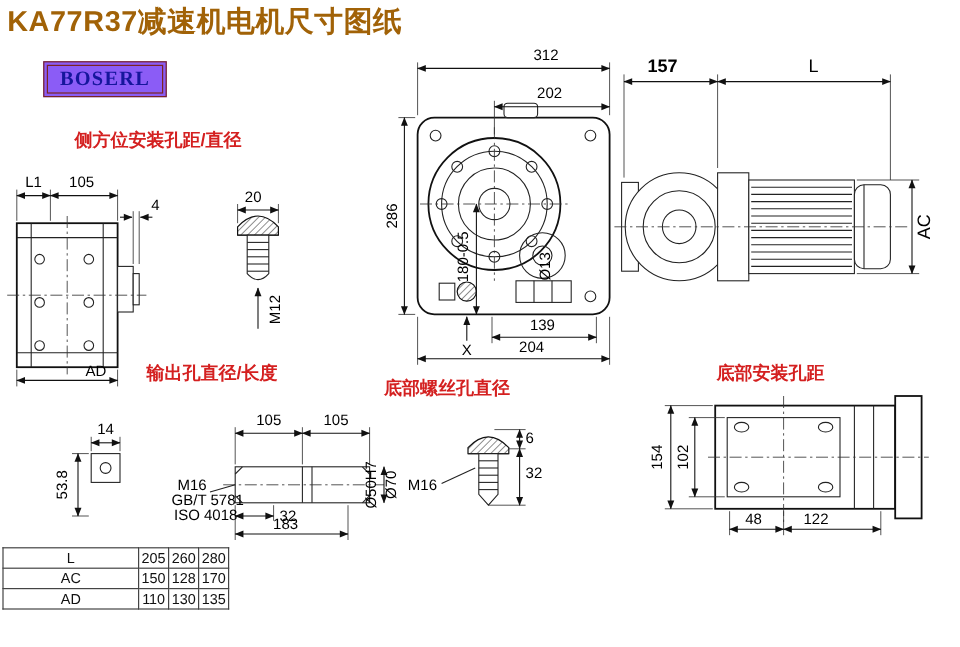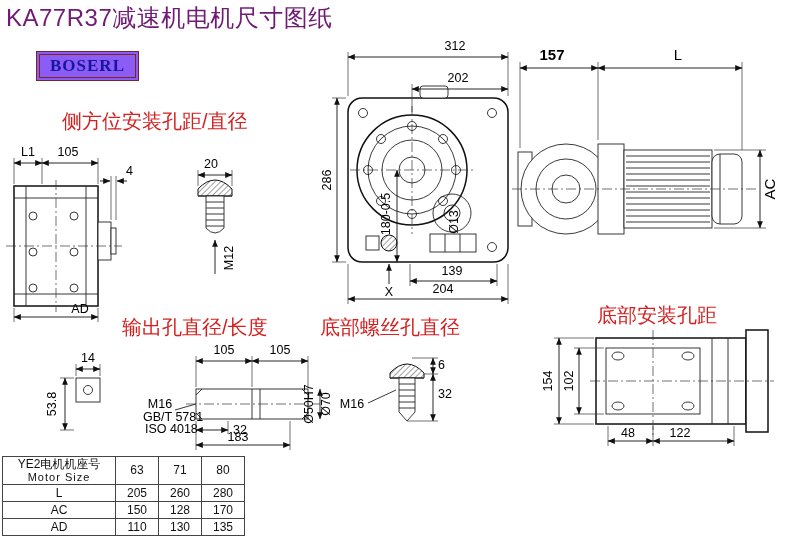--- a/index.html
+++ b/index.html
@@ -1,25 +1,25 @@
 <!DOCTYPE html>
 <html><head>
 <meta charset="utf-8">
 <style>
   html,body{margin:0;padding:0;}
   body{
     width:800px;height:539px;position:relative;background:#fff;overflow:hidden;
     font-family:"Liberation Sans",sans-serif;
   }
-  #title{position:absolute;left:6px;top:2px;font-size:24px;font-weight:normal;color:#701a75;letter-spacing:0.5px;}
+  #title{position:absolute;left:6px;top:2px;font-size:24px;font-weight:bold;color:#a16207;letter-spacing:0.5px;}
   #logo{position:absolute;left:36px;top:51px;border:4px double #7a2424;padding:1px 10px;background:#8b5cf6;}
   #logo span{font-family:"Liberation Serif",serif;font-weight:bold;font-size:17px;color:#16169c;letter-spacing:1px;}
-  .red-label{position:absolute;font-size:20px;font-weight:normal;color:#d42020;white-space:nowrap;}
+  .red-label{position:absolute;font-size:15px;font-weight:bold;color:#d42020;white-space:nowrap;}
   #lbl-side{left:62px;top:108px;}
-  #lbl-output{left:122px;top:314px;}
+  #lbl-output{left:122px;top:302px;}
   #lbl-bottom-screw{left:320px;top:314px;}
   #lbl-bottom-mount{left:597px;top:302px;}
   svg{position:absolute;left:0;top:0;}
   .out{fill:#fff;stroke:#111;stroke-width:1.5;}
   .thin{fill:none;stroke:#222;stroke-width:0.9;}
   .thinf{fill:#fff;stroke:#222;stroke-width:0.9;}
   .dim{stroke:#111;stroke-width:0.9;fill:none;marker-start:url(#arw);marker-end:url(#arw);}
   .dime{stroke:#111;stroke-width:0.9;fill:none;marker-end:url(#arw);}
   .ext{stroke:#333;stroke-width:0.7;}
   .cl{stroke:#333;stroke-width:0.7;stroke-dasharray:10 3 2 3;fill:none;}
@@ -285,29 +285,20 @@
 <div id="logo">
   <span>BOSERL</span>
 </div>
 <div id="lbl-side" class="red-label">侧方位安装孔距/直径</div>
 <div id="lbl-output" class="red-label">输出孔直径/长度</div>
 <div id="lbl-bottom-screw" class="red-label">底部螺丝孔直径</div>
 <div id="lbl-bottom-mount" class="red-label">底部安装孔距</div>
 
 <table id="spec-table">
   <tbody>
-      <tr>
-    <th class="c0">
-      <div>YE2电机机座号</div>
-      <div class="en">Motor Size</div>
-    </th>
-    <th class="cn">63</th>
-    <th class="cn">71</th>
-    <th class="cn">80</th>
-  </tr>
   <tr>
     <td class="c0">L</td>
     <td>205</td>
     <td>260</td>
     <td>280</td>
   </tr>
   <tr>
     <td class="c0">AC</td>
     <td>150</td>
     <td>128</td>

